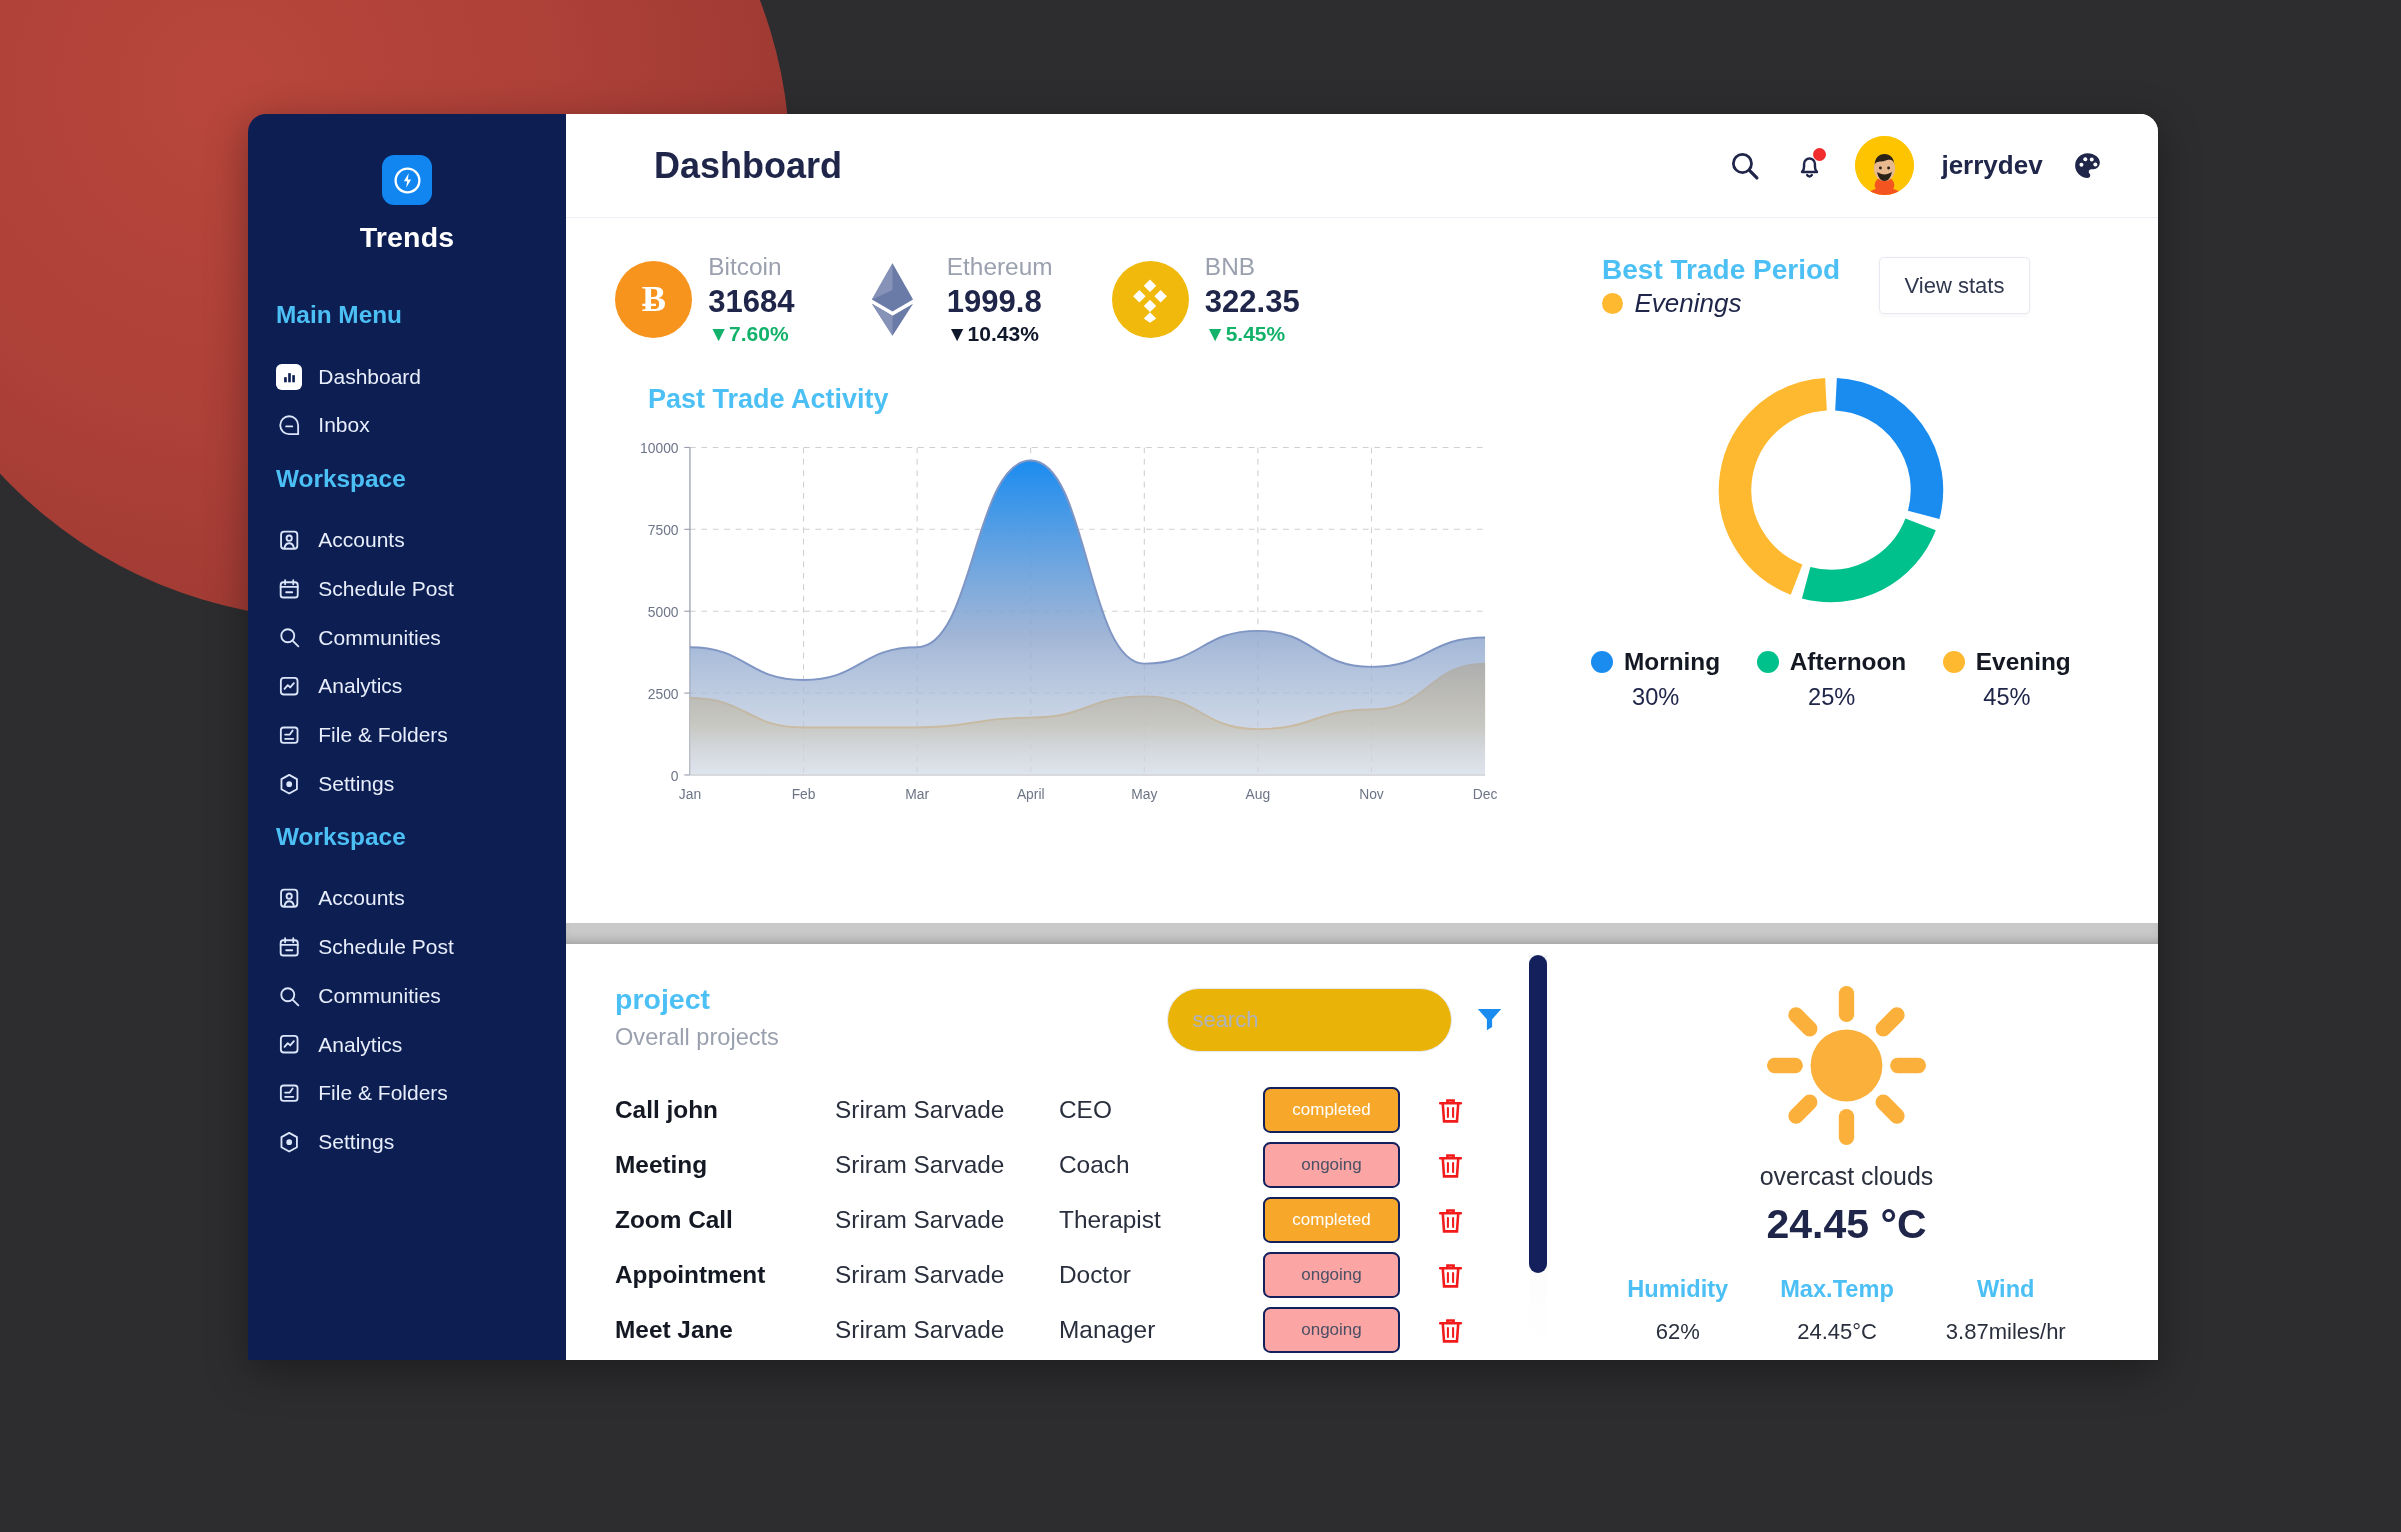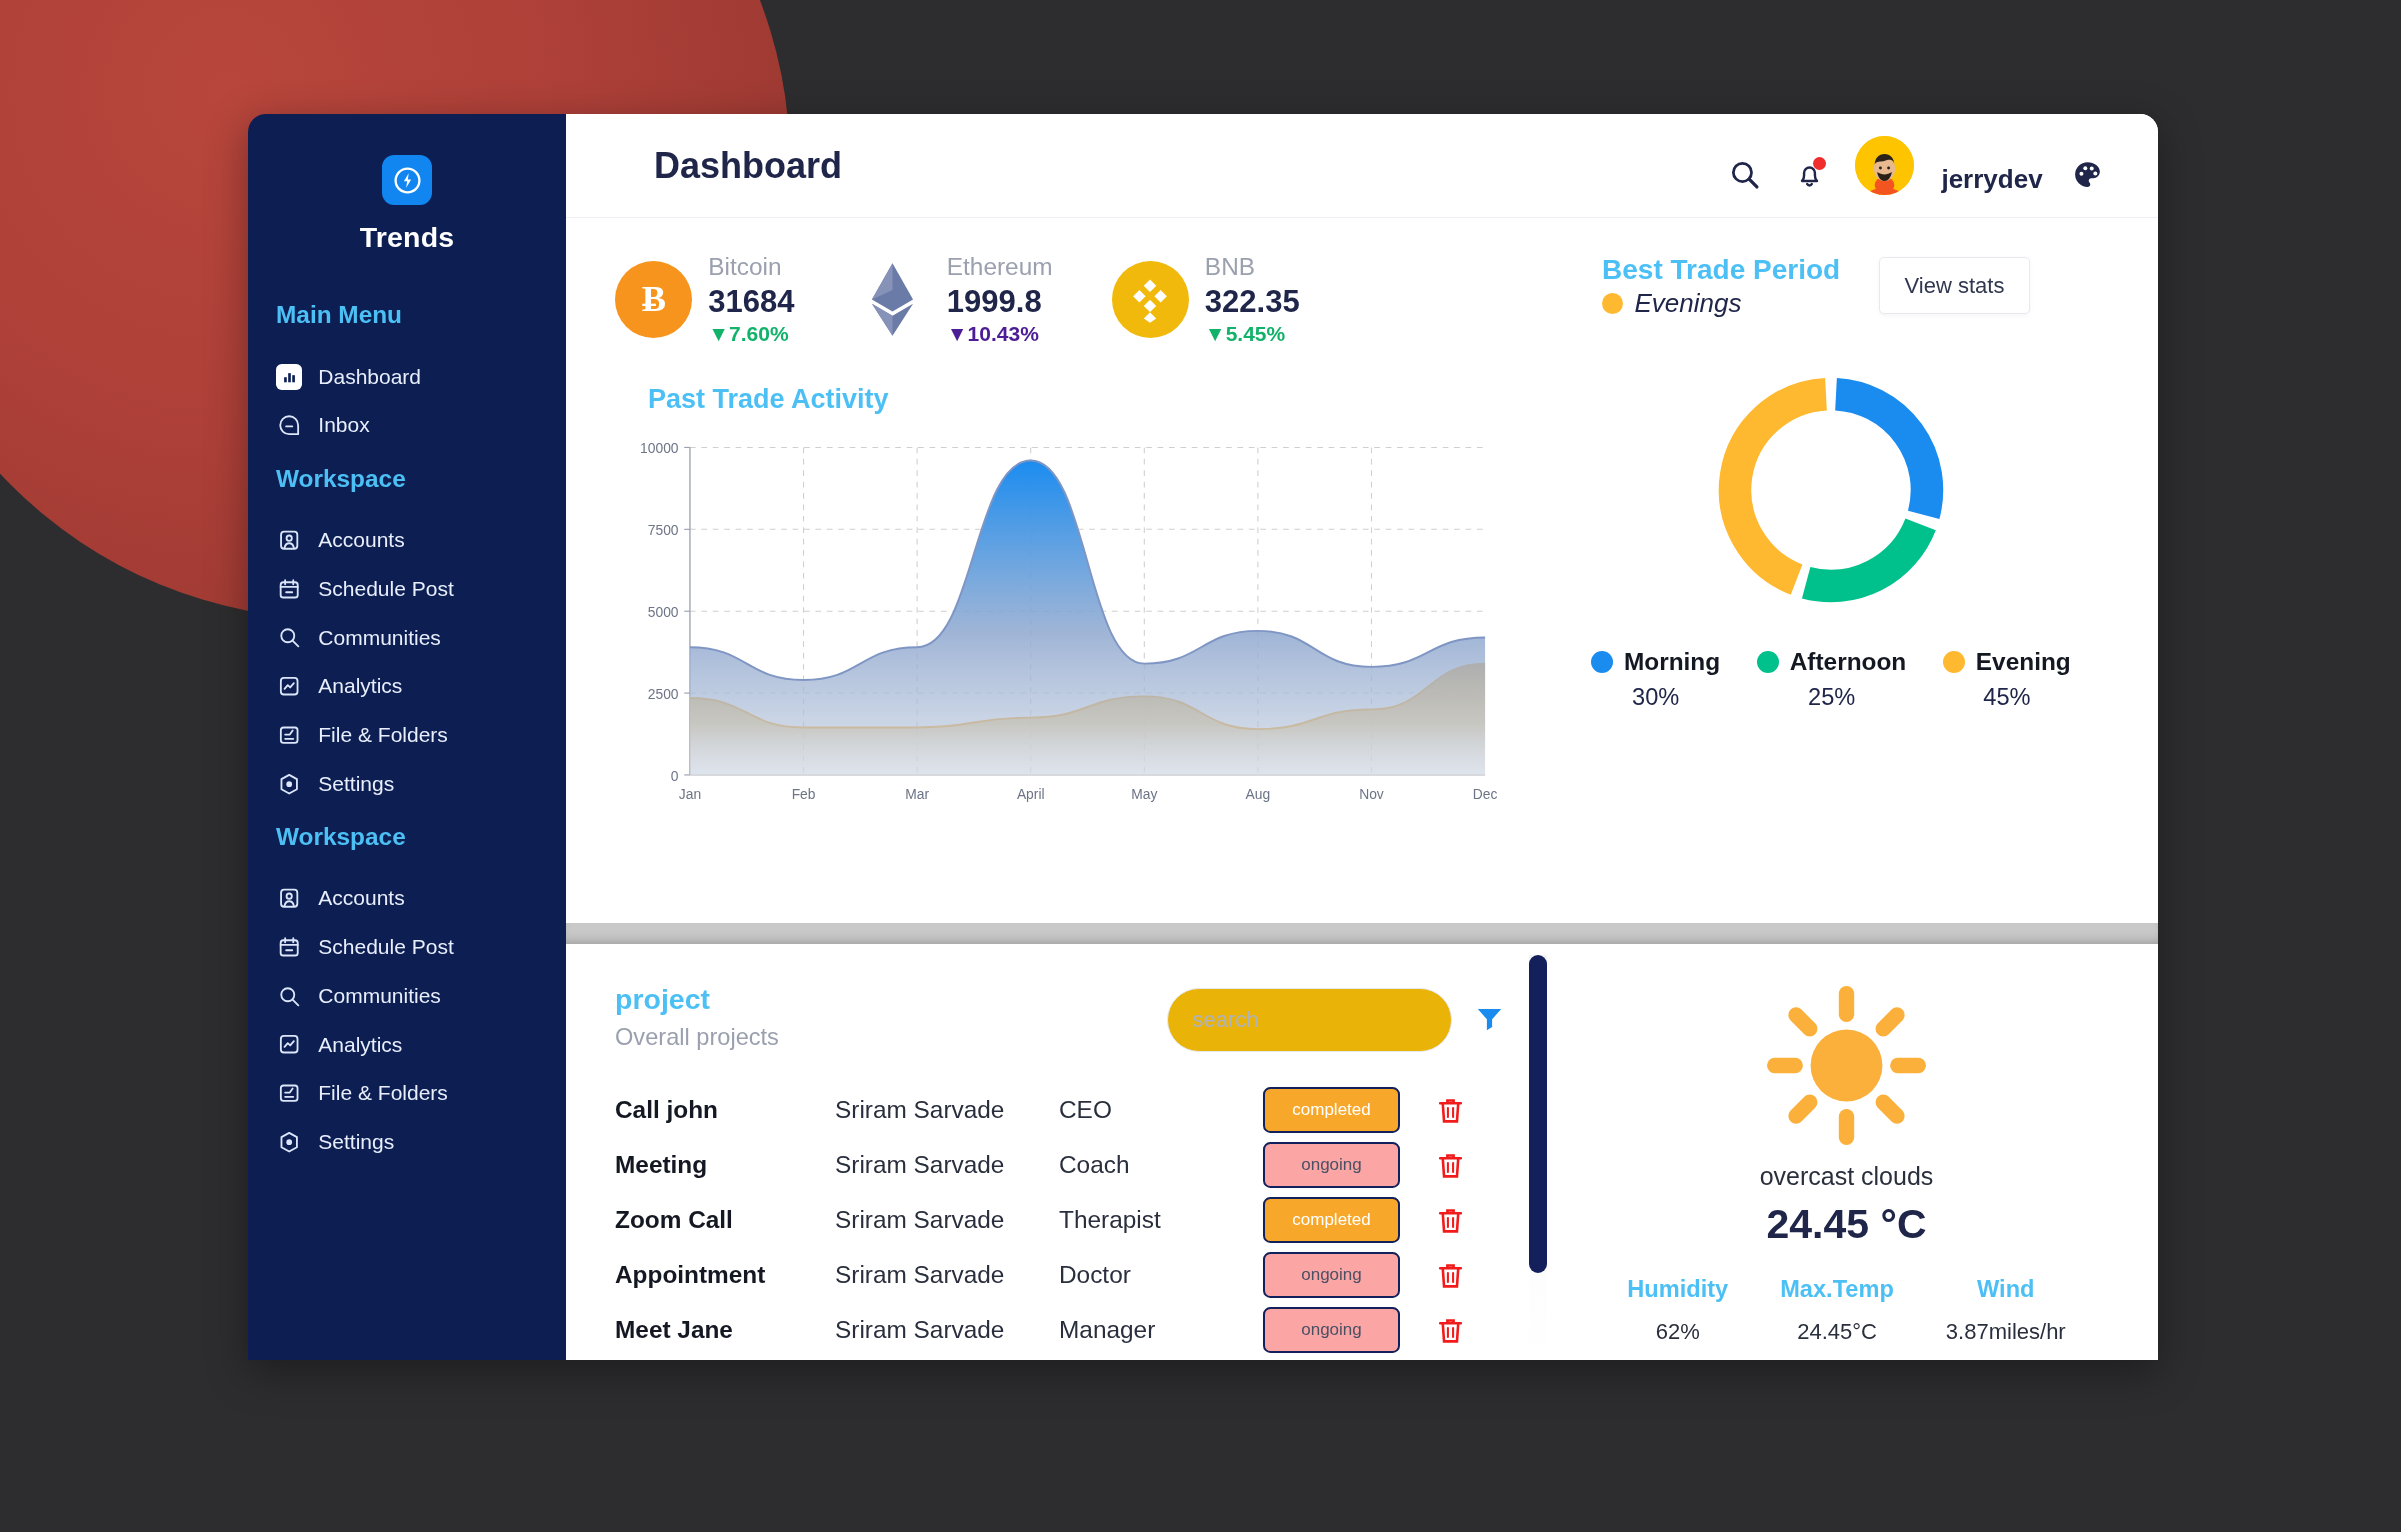--- a/index.html
+++ b/index.html
@@ -54,21 +54,21 @@
   
   .main { flex: 1; display: flex; flex-direction: column; background: #ffffff; min-width: 0; position: relative; }
 
   .topbar {
     height: 104px; flex: 0 0 104px;
     display: flex; align-items: center; justify-content: space-between;
     padding: 0 50px 0 88px;
     border-bottom: 1.6px solid #eceff4; background: #fff;
   }
   .page-title { font-size: 36px; font-weight: 700; color: #20264a; }
-  .topbar-right { display: flex; align-items: flex-end; gap: 24.4px; }
+  .topbar-right { display: flex; align-items: center; gap: 24.4px; }
   .icon-btn { width: 41px; height: 41px; display: flex; align-items: center; justify-content: center; cursor: pointer; position: relative; }
   .bell-dot { position: absolute; top: 3.3px; right: 4.1px; width: 13px; height: 13px; border-radius: 50%; background: #f02c2c; }
   .avatar {
     width: 59px; height: 59px; border-radius: 50%;
     background: #ffc400; overflow: hidden; position: relative; flex: 0 0 59px;
   }
   .username { font-size: 26px; font-weight: 700; color: #20264a; margin-left: 3.3px; }
 
   
   .upper {
@@ -375,21 +375,21 @@
                   <svg width="55" height="75" viewBox="0 0 40 62">
                     <path d="M20 1 3 31l17 10 17-10L20 1Z" fill="#6b7ba8"></path>
                     <path d="M20 1 3 31l17-7.8V1Z" fill="#8792b8"></path>
                     <path d="M20 44.5 3 34.5 20 61l17-26.5-17 10Z" fill="#6b7ba8"></path>
                     <path d="M20 44.5 3 34.5 20 61V44.5Z" fill="#8792b8"></path>
                   </svg>
                 </div>
                 <div>
                   <div class="coin-name">Ethereum</div>
                   <div class="coin-price">1999.8</div>
-                  <div class="coin-change" style="color:#4c1d95"><span>▼</span><span>10.43%</span></div>
+                  <div class="coin-change" style="color:#0f172a"><span>▼</span><span>10.43%</span></div>
                 </div>
               </div>
               <div class="coin">
                 <div class="coin-badge" style="background:#f0b90b;">
                   <svg width="50" height="50" viewBox="0 0 24 24" fill="#fff">
                     <path d="M12 2.6 15 5.6l-3 3-3-3 3-3Zm-5.1 5.1 3 3-3 3-3-3 3-3Zm10.2 0 3 3-3 3-3-3 3-3ZM12 12.3l3 3-3 3-3-3 3-3Zm0 6.1 3 3-3 2-3-2 3-3Z"></path>
                   </svg>
                 </div>
                 <div>
                   <div class="coin-name">BNB</div>

